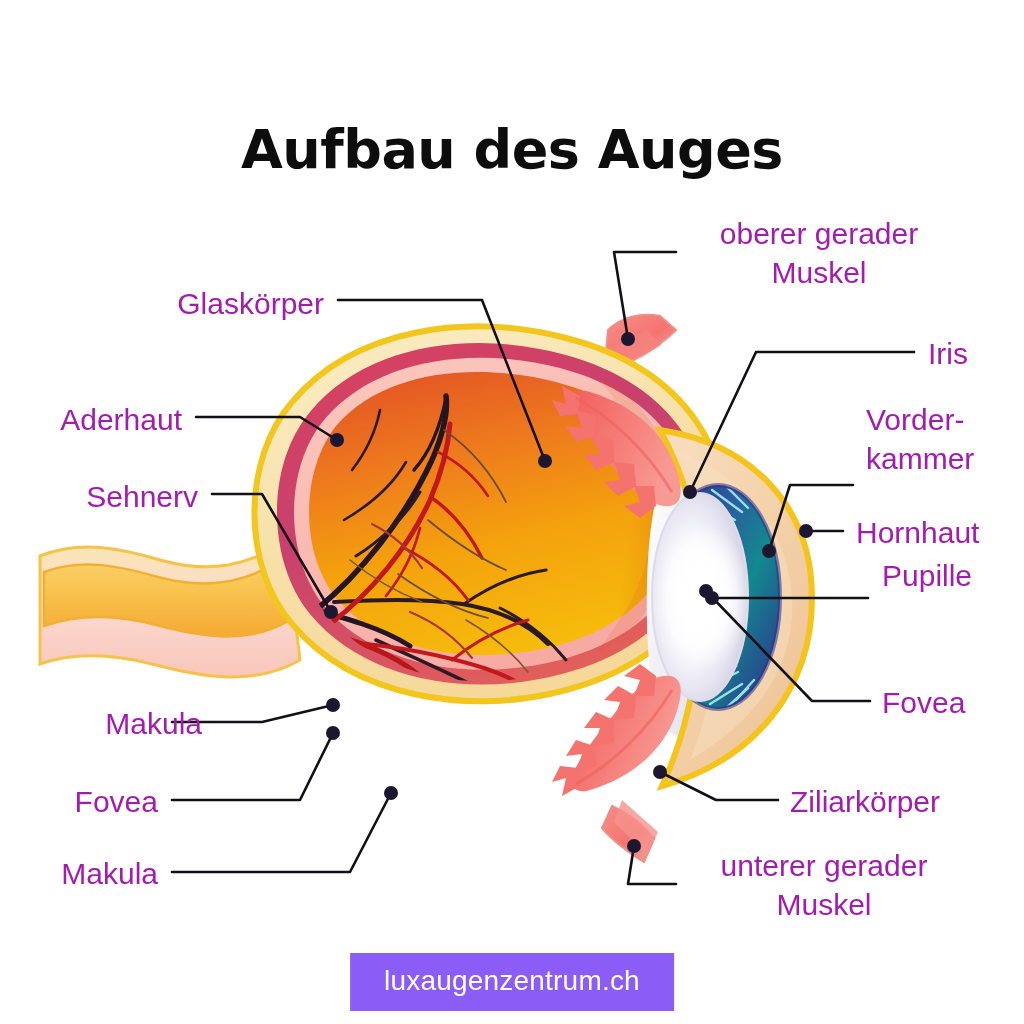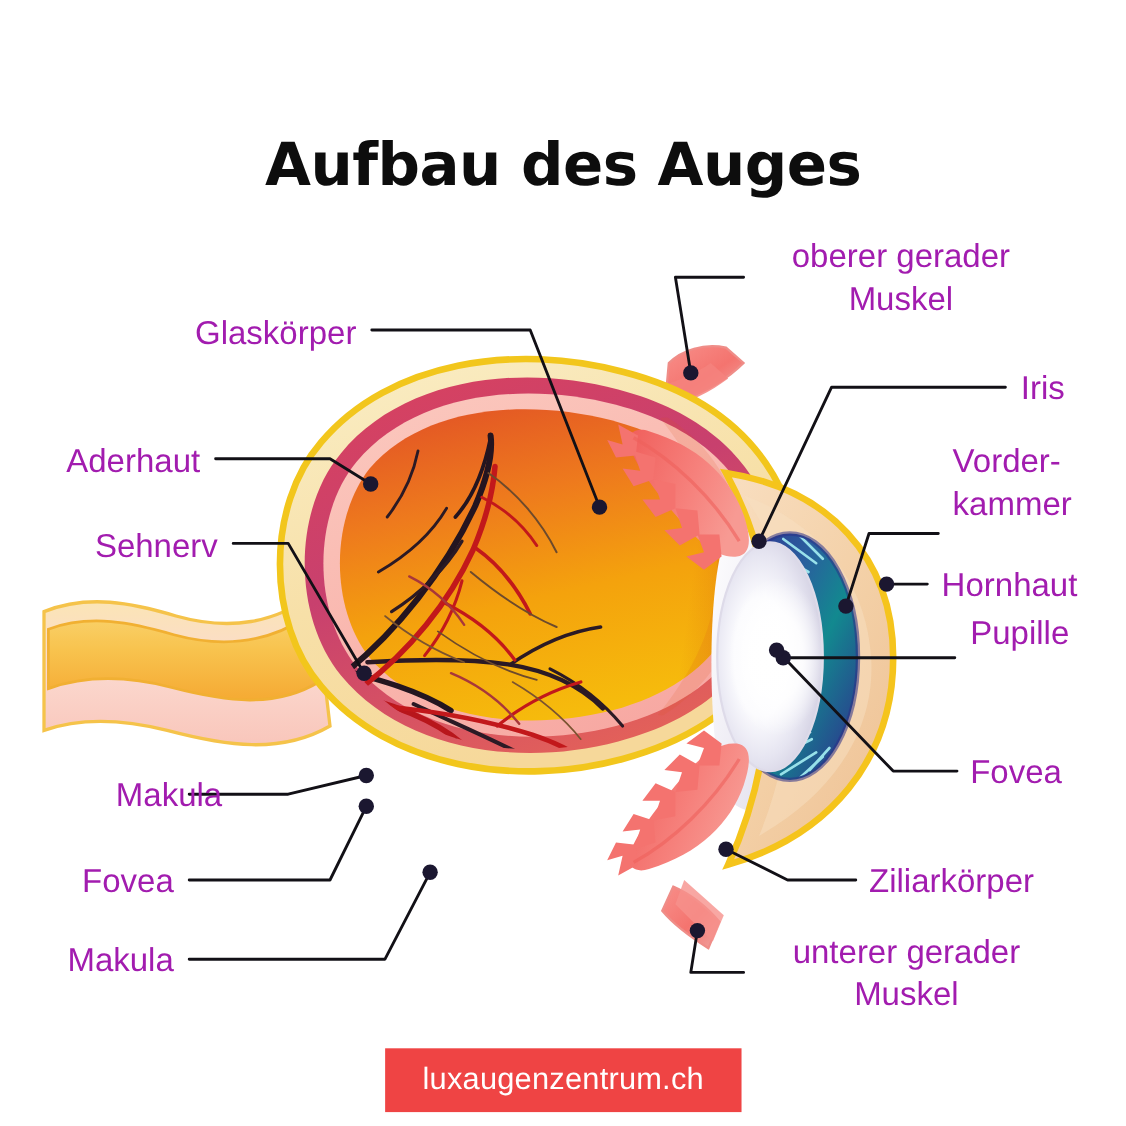--- a/index.html
+++ b/index.html
@@ -50,21 +50,21 @@
     white-space: pre-line;
   }
   .label-left  { text-align: right; }
   .label-right { text-align: left; }
   .label-center { text-align: center; }
   #footer-banner {
     position: absolute;
     left: 50%;
     transform: translateX(-50%);
     bottom: 13px;
-    background: #ef4444;
+    background: #8b5cf6;
     color: #ffffff;
     padding: 12px 34px 14px 34px;
     font-family: "Liberation Sans", sans-serif;
     font-size: 28px;
     letter-spacing: 0.2px;
     white-space: nowrap;
   }
 </style>
 </head>
 <body>

